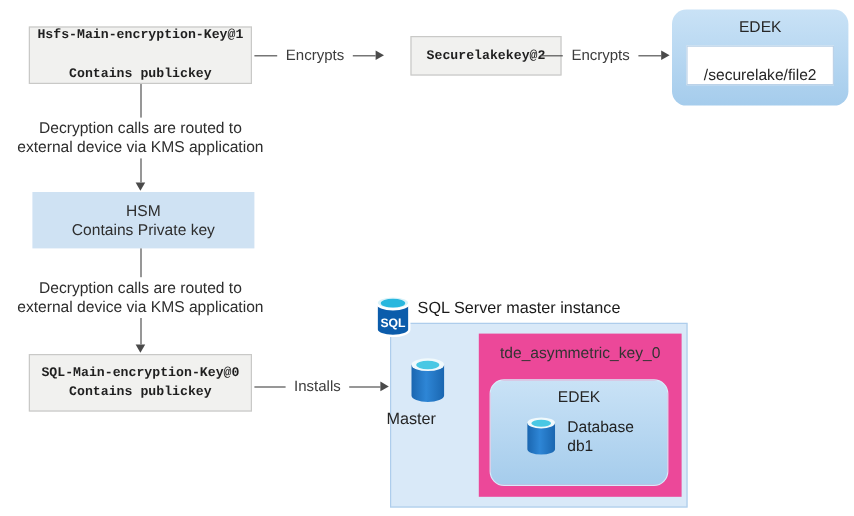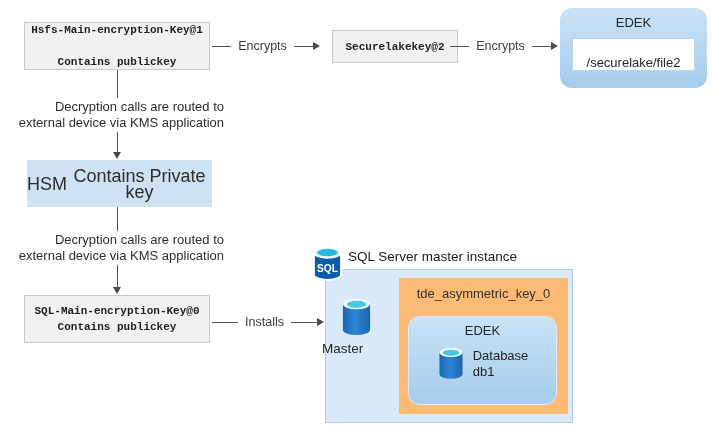--- a/index.html
+++ b/index.html
@@ -10,54 +10,54 @@
   
   .abs{position:absolute;}
   .mono-box{
     background:#f1f1ef;border:1px solid #c9c9c7;box-sizing:border-box;
     display:flex;flex-direction:column;justify-content:center;align-items:center;
     font-family:"Liberation Mono","DejaVu Sans Mono",monospace;
     font-size:11px;font-weight:bold;color:#1f1f1f;line-height:16px;text-align:center;
   }
   .hsm-box{
     background:#cfe2f3;box-sizing:border-box;
-    display:flex;flex-direction:row;justify-content:center;align-items:center;
-    font-size:18px;color:#2e2e2e;line-height:16px;text-align:center;
+    display:flex;flex-direction:column;justify-content:center;align-items:center;
+    font-size:13px;color:#2e2e2e;line-height:16px;text-align:center;
   }
   .edek-fill{
     background:linear-gradient(180deg,#c9e2f6 0%,#a5ccec 100%);
     box-sizing:border-box;text-align:center;border-radius:12px;
   }
   .edek-title{font-size:13px;color:#262626;margin-top:7px;}
   .white-box{
     background:#ffffff;border:1px solid #bcd2e8;box-sizing:border-box;
     margin:8px auto 0 auto;width:123px;height:33px;
     display:flex;align-items:flex-end;justify-content:center;
     font-size:13px;color:#262626;
   }
   .instance-box{
     background:#d9e9f8;border:1px solid #aecdec;box-sizing:border-box;
   }
   .tde-box{
-    background:#fdba74;box-sizing:border-box;text-align:center;
+    background:#ec4899;box-sizing:border-box;text-align:center;
   }
   .tde-title{font-size:13px;color:#333333;margin-top:8px;}
   .edek-inner{
     position:absolute;left:9px;right:11px;top:38px;bottom:9px;
     border:1px solid #d9ebfa;
   }
   
   .h-arrow{display:flex;align-items:center;height:16px;}
   .h-arrow .seg{flex:1;height:0;border-top:1px solid #545454;}
   .h-arrow .lbl{padding:0 7px;font-size:12.5px;color:#3c3c3c;white-space:nowrap;}
   .head-right{width:0;height:0;border-top:4px solid transparent;border-bottom:4px solid transparent;border-left:7px solid #4a4a4a;}
   .vline{position:absolute;width:0;border-left:1px solid #545454;}
   .head-down{position:absolute;width:0;height:0;border-left:4px solid transparent;border-right:4px solid transparent;border-top:7px solid #4a4a4a;}
   
-  .kms-note{position:absolute;text-align:right;font-size:13px;line-height:15.5px;color:#2e2e2e;}
+  .kms-note{position:absolute;text-align:center;font-size:13px;line-height:15.5px;color:#2e2e2e;}
   .instance-title{position:absolute;font-size:13.5px;color:#1a1a1a;white-space:nowrap;}
   .icon-label{font-size:13.5px;color:#262626;text-align:left;}
   .db-caption{font-size:13px;line-height:16px;color:#1f1f1f;text-align:left;}
   .db-row{display:flex;align-items:center;justify-content:center;gap:8px;margin-top:8px;}
   svg{display:block;}
 </style>
 </head>
 <body>
 
 <div class="canvas">
@@ -77,21 +77,21 @@
     <div>Contains publickey</div>
   </div>
 
   <div class="abs h-arrow" style="left:212px;top:38px;width:108px;">
     <div class="seg"></div>
     <div class="lbl">Encrypts</div>
     <div class="seg"></div>
     <div class="head-right"></div>
   </div>
 
-  <div class="abs mono-box" style="left:332px;top:30px;width:126px;height:33px;">
+  <div class="abs mono-box" style="left:342px;top:30px;width:126px;height:33px;">
     <div>Securelakekey@2</div>
   </div>
 
   <div class="abs h-arrow" style="left:450px;top:38px;width:108px;">
     <div class="seg"></div>
     <div class="lbl">Encrypts</div>
     <div class="seg"></div>
     <div class="head-right"></div>
   </div>
 

